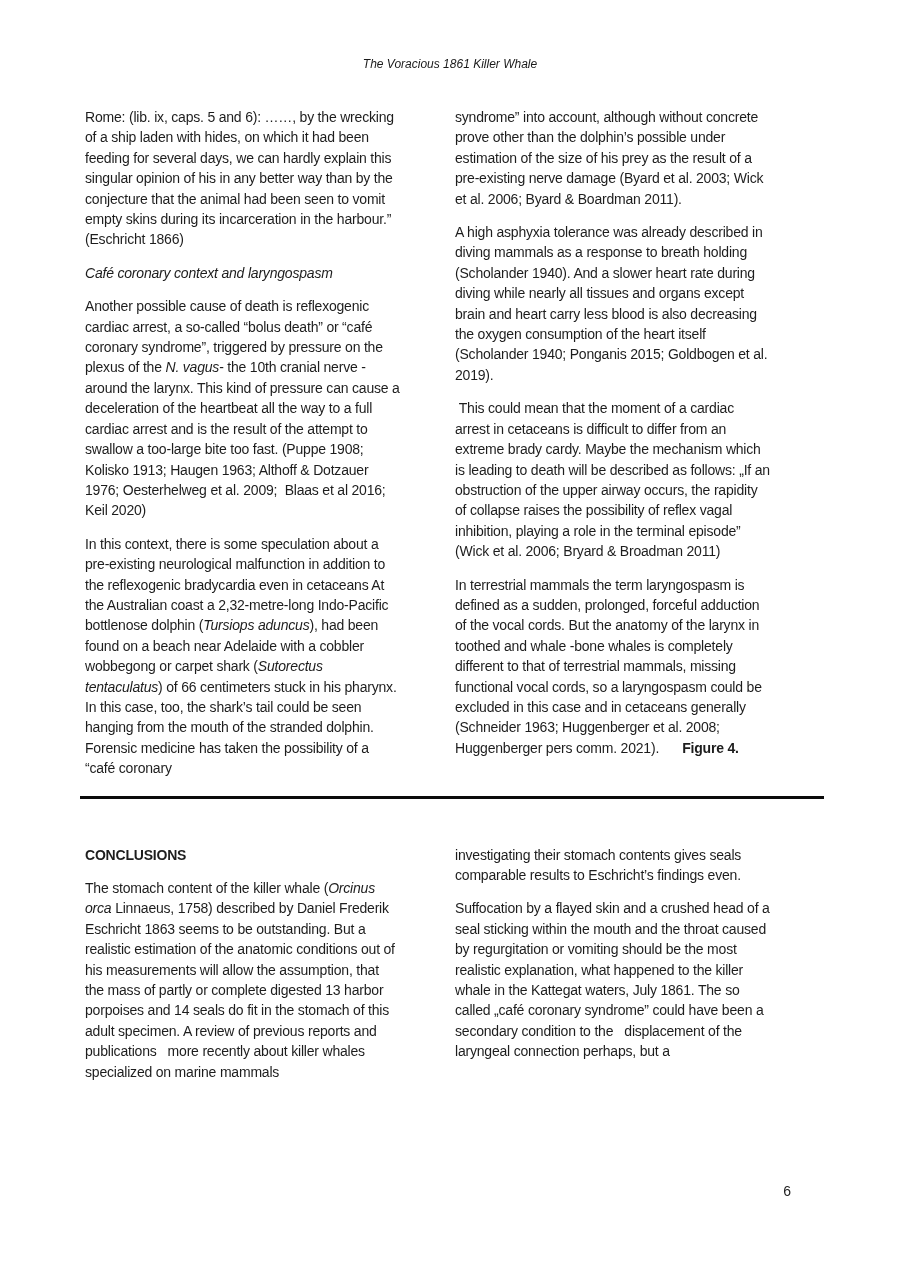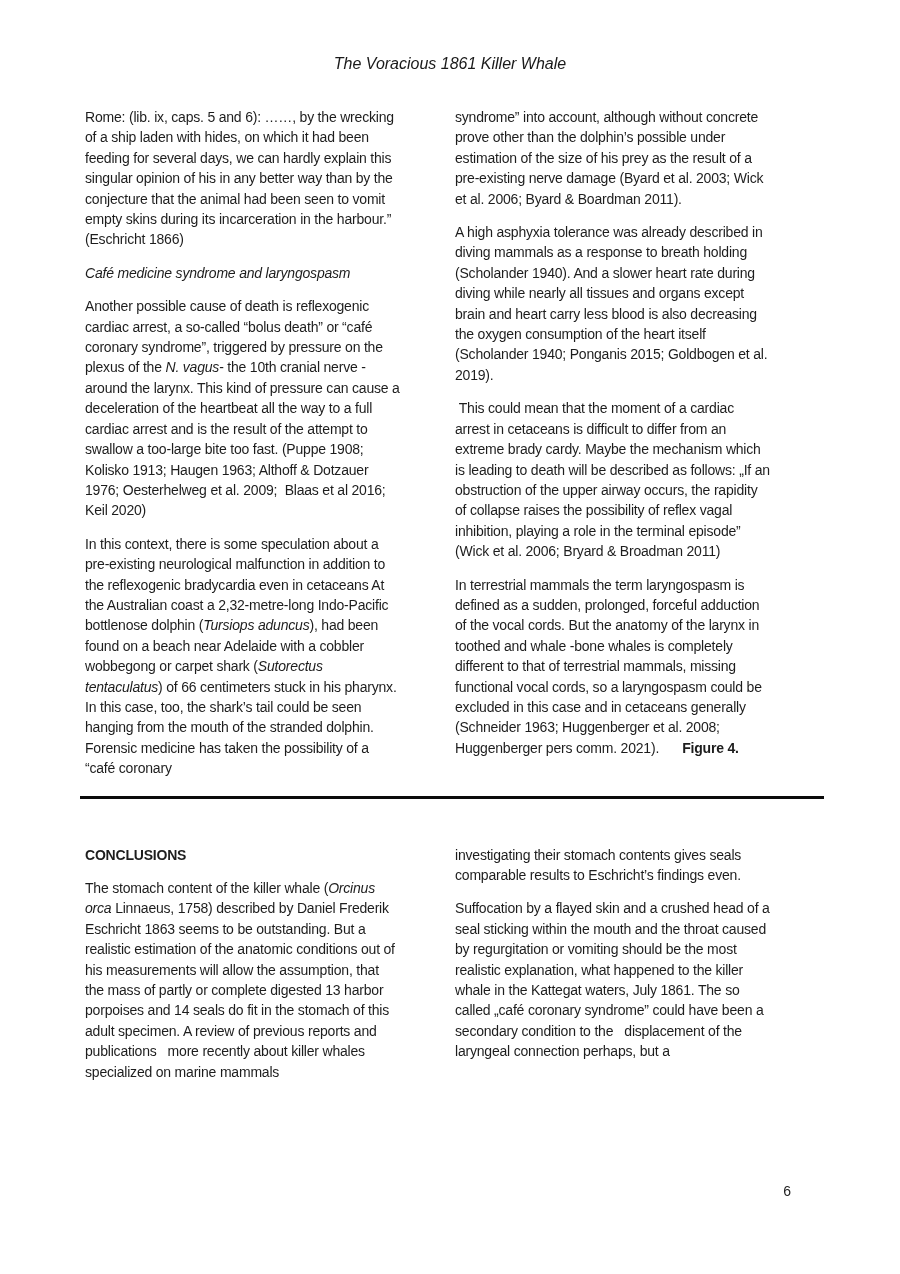--- a/index.html
+++ b/index.html
@@ -9,21 +9,21 @@
     width: 900px;
     height: 1274px;
     background: #ffffff;
     font-family: "Liberation Sans", sans-serif;
     color: #1d1d1d;
     overflow: hidden;
   }
   .doc-title {
     padding-top: 54px;
     text-align: center;
-    font-size: 16px;
+    font-size: 12px;
     line-height: 20px;
     font-style: italic;
     font-weight: normal;
     color: #1a1a1a;
   }
   .content {
     margin-top: 33px;
     padding: 0 85px;
   }
   .two-col {
@@ -64,21 +64,21 @@
 
 <div class="page">
 
   <div class="doc-title">The Voracious 1861 Killer Whale</div>
 
   <div class="content">
 
     <div class="two-col">
       <div class="col">
           <div class="block paragraph"><span>Rome: (lib. ix, caps. 5 and 6): ……, by the wrecking of a ship laden with hides, on which it had been feeding for several days, we can hardly explain this singular opinion of his in any better way than by the conjecture that the animal had been seen to vomit empty skins during its incarceration in the harbour.” (Eschricht 1866)</span></div>
-          <div class="block subheading"><span>Café medicine syndrome and laryngospasm</span></div>
+          <div class="block subheading"><span>Café coronary context and laryngospasm</span></div>
           <div class="block paragraph"><span>Another possible cause of death is reflexogenic cardiac arrest, a so-called “bolus death” or “café coronary syndrome”, triggered by pressure on the plexus of the </span><span class="run-italic">N. vagus</span><span>- the 10th cranial nerve - around the larynx. This kind of pressure can cause a deceleration of the heartbeat all the way to a full cardiac arrest and is the result of the attempt to swallow a too-large bite too fast. (Puppe 1908; Kolisko 1913; Haugen 1963; Althoff &amp; Dotzauer 1976; Oesterhelweg et al. 2009;  Blaas et al 2016; Keil 2020)</span></div>
           <div class="block paragraph"><span>In this context, there is some speculation about a pre-existing neurological malfunction in addition to the reflexogenic bradycardia even in cetaceans At the Australian coast a 2,32-metre-long Indo-Pacific bottlenose dolphin (</span><span class="run-italic">Tursiops aduncus</span><span>), had been found on a beach near Adelaide with a cobbler wobbegong or carpet shark (</span><span class="run-italic">Sutorectus tentaculatus</span><span>) of 66 centimeters stuck in his pharynx. In this case, too, the shark’s tail could be seen hanging from the mouth of the stranded dolphin.  Forensic medicine has taken the possibility of a “café coronary</span></div>
         </div>
       <div class="col">
           <div class="block paragraph"><span>syndrome” into account, although without concrete prove other than the dolphin’s possible under estimation of the size of his prey as the result of a pre-existing nerve damage (Byard et al. 2003; Wick et al. 2006; Byard &amp; Boardman 2011).</span></div>
           <div class="block paragraph"><span>A high asphyxia tolerance was already described in diving mammals as a response to breath holding (Scholander 1940). And a slower heart rate during diving while nearly all tissues and organs except brain and heart carry less blood is also decreasing the oxygen consumption of the heart itself (Scholander 1940; Ponganis 2015; Goldbogen et al. 2019).</span></div>
           <div class="block paragraph"><span> This could mean that the moment of a cardiac arrest in cetaceans is difficult to differ from an extreme brady cardy. Maybe the mechanism which is leading to death will be described as follows: „If an obstruction of the upper airway occurs, the rapidity of collapse raises the possibility of reflex vagal inhibition, playing a role in the terminal episode” (Wick et al. 2006; Bryard &amp; Broadman 2011)</span></div>
           <div class="block paragraph"><span>In terrestrial mammals the term laryngospasm is defined as a sudden, prolonged, forceful adduction of the vocal cords. But the anatomy of the larynx in toothed and whale -bone whales is completely different to that of terrestrial mammals, missing functional vocal cords, so a laryngospasm could be excluded in this case and in cetaceans generally (Schneider 1963; Huggenberger et al. 2008; Huggenberger pers comm. 2021).   </span><span class="run-bold">Figure 4.</span></div>
         </div>
     </div>

